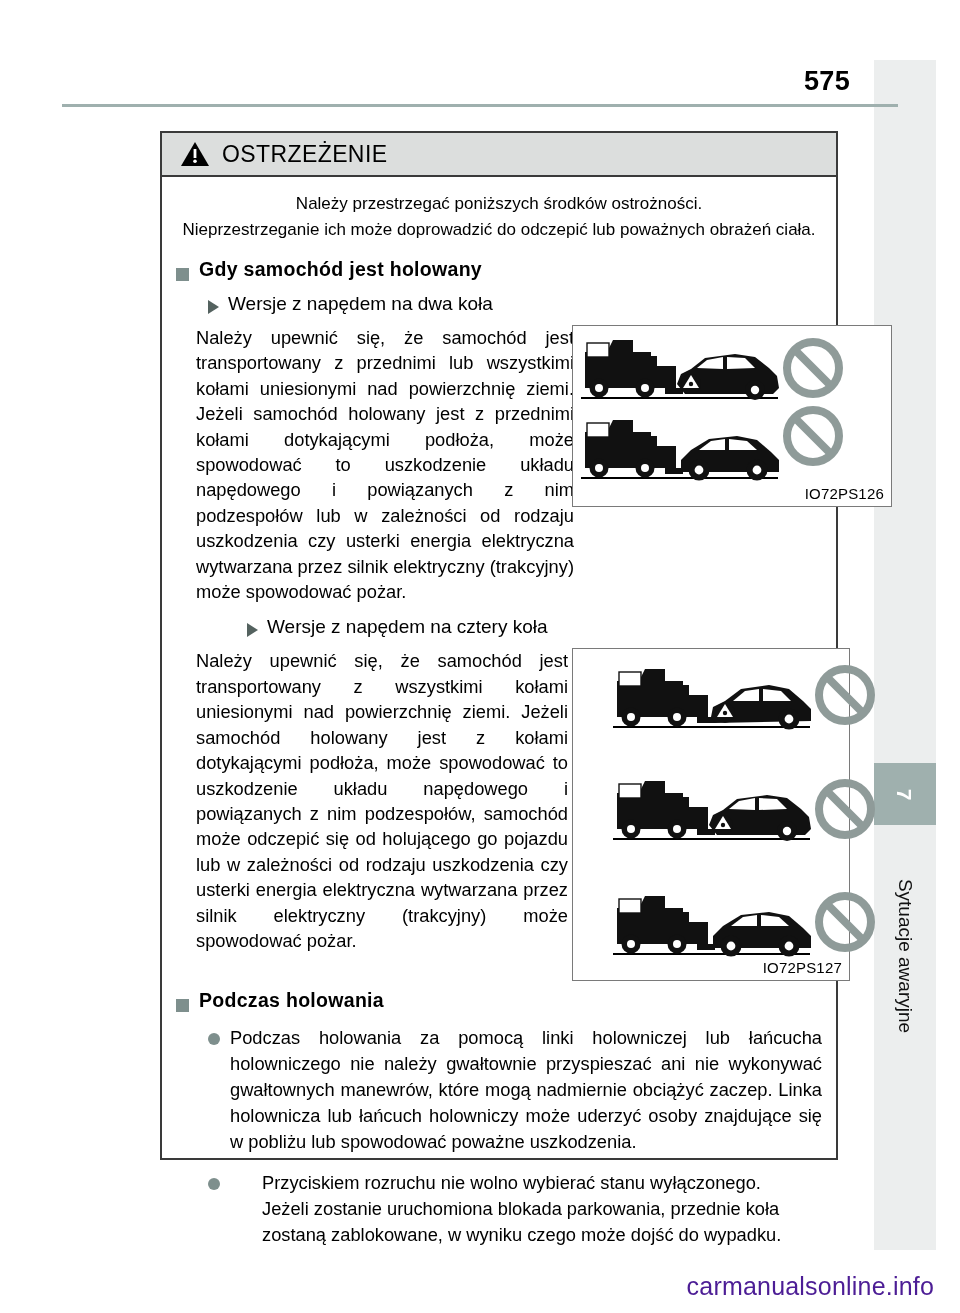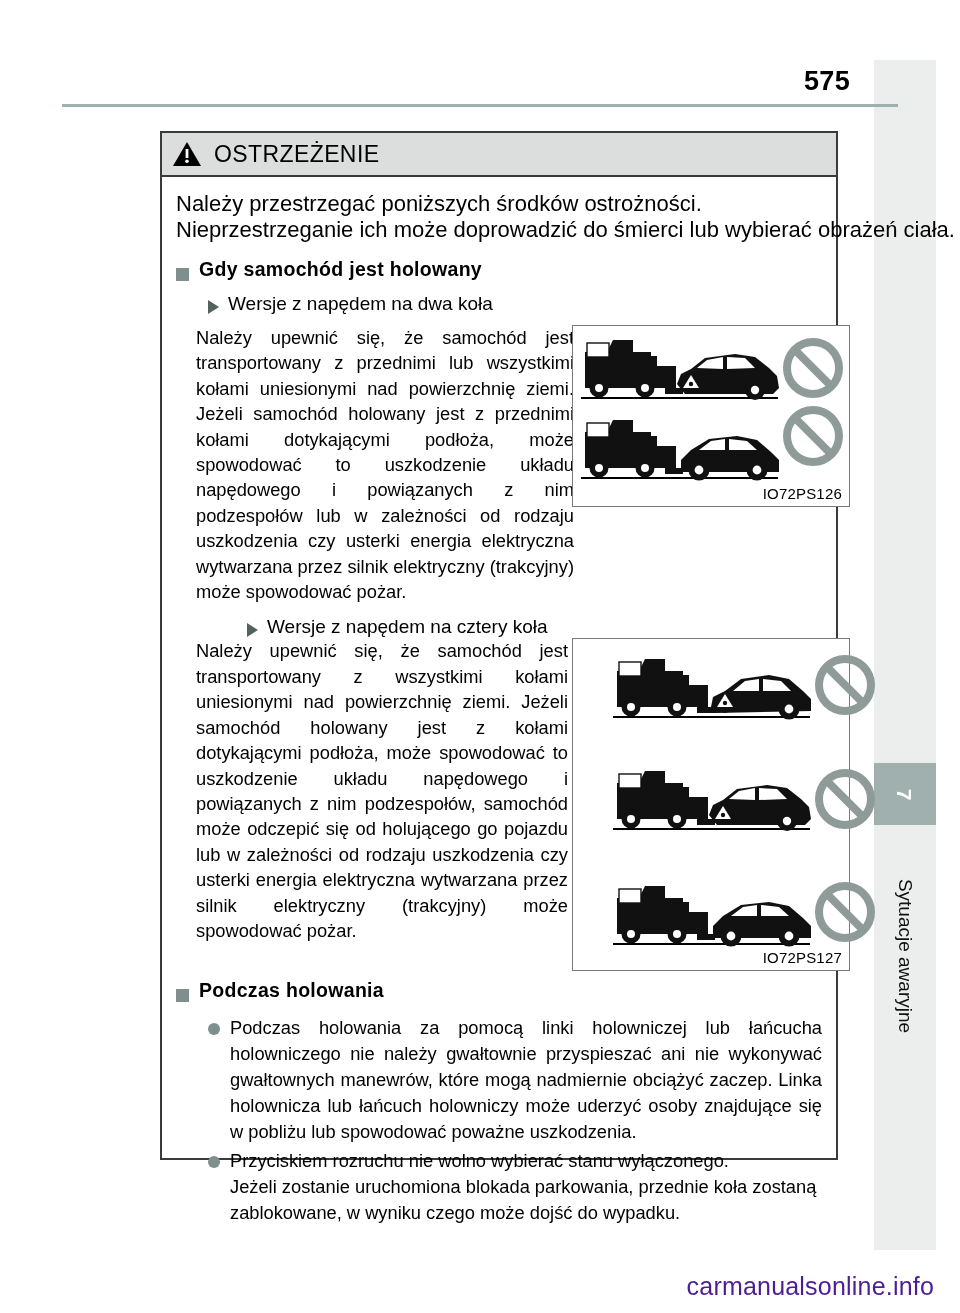--- a/index.html
+++ b/index.html
@@ -107,39 +107,40 @@
     border: 2px solid #3a3a3a;
     box-sizing: border-box;
     background: #ffffff;
   }
   .warning-head {
     height: 44px;
     background: #dcdedd;
     border-bottom: 2px solid #3a3a3a;
     display: flex;
     align-items: center;
-    padding-left: 10px;
+    padding-left: 18px;
     box-sizing: border-box;
   }
   .warning-head-label {
     font-size: 23px;
     letter-spacing: 0.4px;
     margin-left: 12px;
   }
   .tri-icon { display: block; }
 
   .warning-body {
     padding: 14px 14px 0 14px;
     box-sizing: border-box;
   }
 
   .intro-line {
-    font-size: 22px;
+    font-size: 17px;
     line-height: 26px;
     white-space: nowrap;
+    text-align: center;
   }
 
   
   .sq-head {
     display: flex;
     align-items: flex-end;
     margin-top: 15px;
   }
   .sq-bullet {
     width: 13px;
@@ -187,21 +188,21 @@
     text-justify: inter-word;
   }
   .para-col.narrow { width: 372px; }
 
   .figure-box {
     position: absolute;
     border: 1px solid #7a7a7a;
     background: #ffffff;
     box-sizing: border-box;
   }
-  .fig1 { left: 396px; top: 0px; width: 278px; height: 182px; }
+  .fig1 { left: 396px; top: 0px; width: 320px; height: 182px; }
   .fig2 { left: 396px; top: 0px; width: 278px; height: 333px; padding-left: 32px; }
   .fig-code {
     position: absolute;
     right: 7px;
     bottom: 4px;
     font-size: 15px;
     letter-spacing: 0.2px;
   }
 
   
@@ -266,21 +267,21 @@
       <polygon points="15,1 29,25 1,25" fill="#000000"></polygon>
       <rect x="13.6" y="8" width="2.8" height="9" fill="#ffffff"></rect>
       <circle cx="15" cy="20.2" r="1.8" fill="#ffffff"></circle>
     </svg>
     <span class="warning-head-label">OSTRZEŻENIE</span>
   </div>
 
   <div class="warning-body">
 
     <div class="intro-line">Należy przestrzegać poniższych środków ostrożności.</div>
-    <div class="intro-line">Nieprzestrzeganie ich może doprowadzić do śmierci lub wybierać obrażeń ciała.</div>
+    <div class="intro-line">Nieprzestrzeganie ich może doprowadzić do odczepić lub poważnych obrażeń ciała.</div>
 
     <div class="sq-head">
       <span class="sq-bullet"></span>
       <span class="sq-head-label">Gdy samochód jest holowany</span>
     </div>
 
     <div class="tri-head">
       <span class="tri-bullet"></span>
       <span class="tri-head-label">Wersje z napędem na dwa koła</span>
     </div>
@@ -351,21 +352,21 @@
         </svg>
         <span class="fig-code">IO72PS126</span>
       </div>
     </div>
 
     <div class="tri-head" style="padding-left:39px;">
       <span class="tri-bullet"></span>
       <span class="tri-head-label">Wersje z napędem na cztery koła</span>
     </div>
 
-    <div class="figrow" style="">
+    <div class="figrow" style="margin-top:10px;">
       <div class="para-col narrow">Należy upewnić się, że samochód jest transportowany z wszystkimi kołami uniesionymi nad powierzchnię ziemi. Jeżeli samochód holowany jest z kołami dotykającymi podłoża, może spowodować to uszkodzenie układu napędowego i powiązanych z nim podzespołów, samochód może odczepić się od holującego go pojazdu lub w zależności od rodzaju uszkodzenia czy usterki energia elektryczna wytwarzana przez silnik elektryczny (trakcyjny) może spowodować pożar.</div>
 
       <div class="figure-box fig2">
         <svg width="276" height="331" viewBox="0 0 276 331">
 
           <g>
             <line x1="8" y1="78" x2="205" y2="78" stroke="#000" stroke-width="2.2"></line>
             <path d="M12,32 L34,32 L40,20 L60,20 L60,32 L78,32 L78,68 L12,68 Z" fill="#111"></path>
             <rect x="14" y="23" width="22" height="14" fill="#fff" stroke="#111" stroke-width="1.4"></rect>
             <path d="M45,46 L66,46 L66,36 L84,36 L84,46 L103,46 L103,68 L45,68 Z" fill="#111"></path>
@@ -442,21 +443,21 @@
     <div class="sq-head" style="margin-top:36px;">
       <span class="sq-bullet"></span>
       <span class="sq-head-label">Podczas holowania</span>
     </div>
 
     <div class="rd-item">
       <span class="rd-bullet"></span>
       <span class="rd-text">Podczas holowania za pomocą linki holowniczej lub łańcucha holowniczego nie należy gwałtownie przyspieszać ani nie wykonywać gwałtownych manewrów, które mogą nadmiernie obciążyć zaczep. Linka holownicza lub łańcuch holowniczy może uderzyć osoby znajdujące się w pobliżu lub spowodować poważne uszkodzenia.</span>
     </div>
 
-    <div class="rd-item" style="margin-top:4px;">
+    <div class="rd-item" style="margin-top:16px;gap:32px;">
       <span class="rd-bullet"></span>
       <span class="rd-text nojust" style="white-space:pre-line;">Przyciskiem rozruchu nie wolno wybierać stanu wyłączonego.
 Jeżeli zostanie uruchomiona blokada parkowania, przednie koła zostaną zablokowane, w wyniku czego może dojść do wypadku.</span>
     </div>
 
   </div>
 </div>
 
 <div class="watermark">carmanualsonline.info</div>
 

